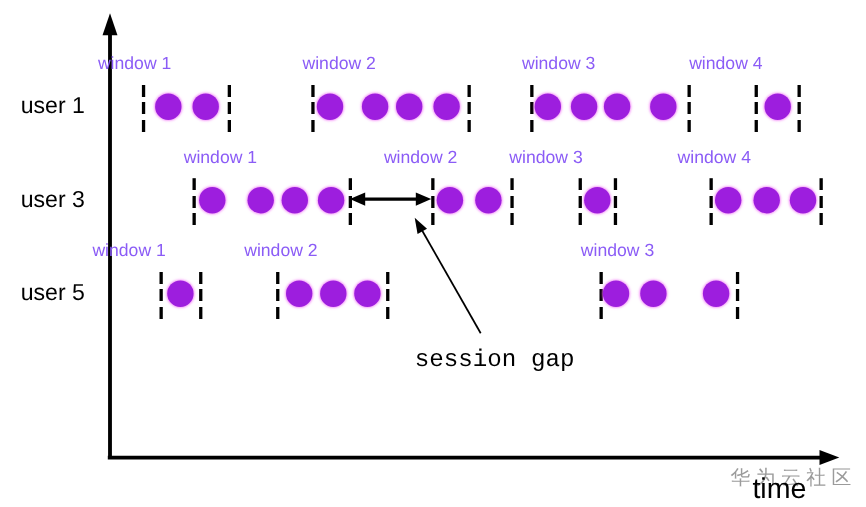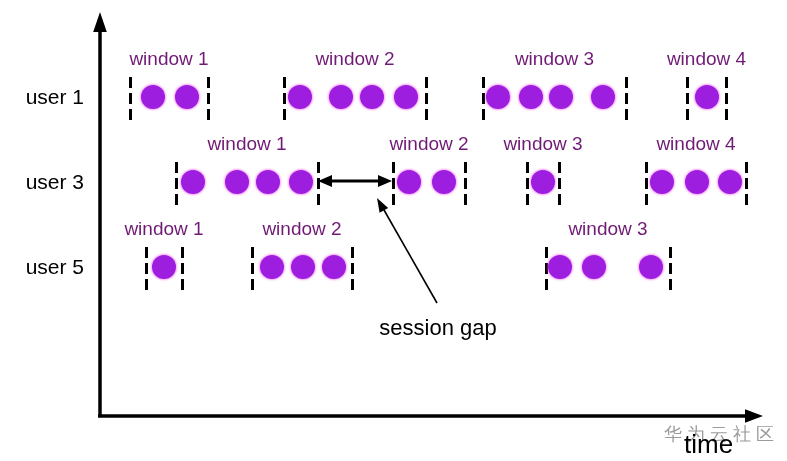--- a/index.html
+++ b/index.html
@@ -20,33 +20,33 @@
     left: 0; top: 0;
     width: 787px; height: 461px;
     pointer-events: none;
   }
   .user-label {
     position: absolute;
     left: 12px;
     width: 72px;
     height: 26px;
     line-height: 26px;
-    text-align: right;
+    text-align: center;
     font-size: 21px;
     color: #000;
     white-space: nowrap;
   }
   .window-label {
     position: absolute;
     width: 160px;
     height: 22px;
     line-height: 22px;
-    text-align: center;
-    font-size: 19px;
-    color: #701a75;
+    text-align: left;
+    font-size: 16px;
+    color: #8b5cf6;
     white-space: nowrap;
   }
   .window-edge {
     position: absolute;
     width: 3px;
     height: 43px;
     background: repeating-linear-gradient(
       to bottom,
       #000 0px, #000 11px,
       transparent 11px, transparent 16px
@@ -63,20 +63,21 @@
     position: absolute;
     left: 377px;
     top: 316px;
     width: 122px;
     height: 24px;
     line-height: 24px;
     text-align: center;
     font-size: 22px;
     color: #000;
     white-space: nowrap;
+    font-family: Liberation Mono, monospace;
   }
   #time-label {
     position: absolute;
     left: 684px;
     top: 429px;
     font-size: 26px;
     color: #000;
     white-space: nowrap;
     z-index: 2;
   }

